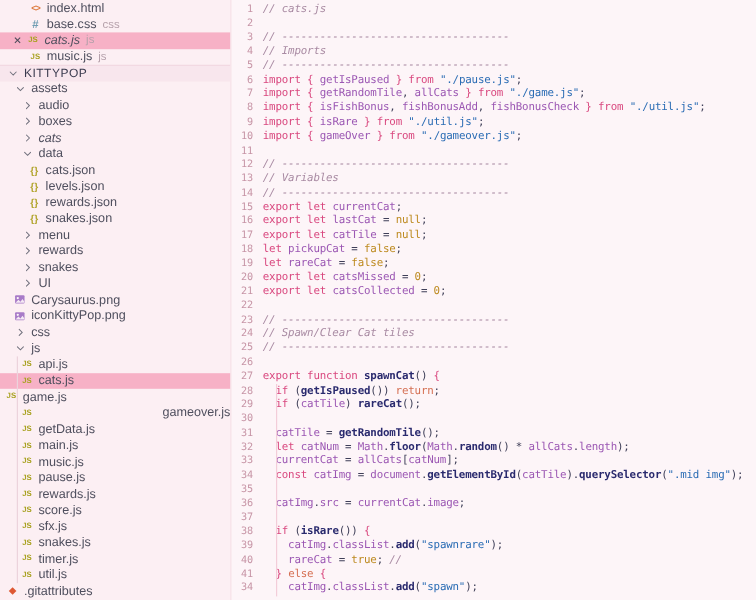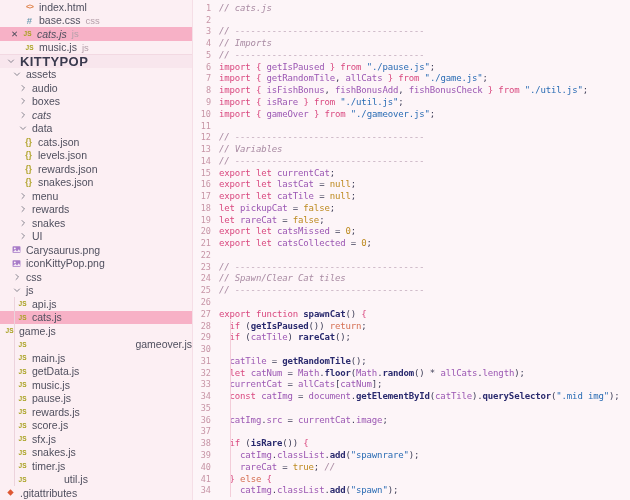--- a/index.html
+++ b/index.html
@@ -16,21 +16,21 @@
     overflow:hidden; position:relative;
   }
   .row {
     height:13.5px; display:flex; align-items:center;
     font-size:10.5px; color:#4f4f5e; white-space:nowrap;
     position:relative; cursor:pointer;
   }
   .row.selected { background:#f7b1c6; }
   .row.root-header { background:#f8e6ed; border-top:1px solid #f2d9e2; }
   .row .label { margin-left:4px; }
-  .row .label.bold { font-weight:bold; color:#3a3a4e; font-size:13px; letter-spacing:.4px;text-align:center; }
+  .row .label.bold { font-weight:normal; color:#3a3a4e; font-size:10px; letter-spacing:.4px;text-align:center; }
   .row .label.preview { font-style:italic; }
   .row .suffix { margin-left:5px; font-size:9.5px; color:#b5a0aa; }
   .icon-slot { width:11px; height:11px; display:inline-flex; align-items:center; justify-content:center; flex:0 0 11px; }
   .chev svg { display:block; }
   .i-js   { font-size:6.5px; font-weight:bold; color:#a9a222; font-family:"Liberation Sans",sans-serif; }
   .i-json { font-size:8.5px; font-weight:bold; color:#b2a52e; }
   .i-html { font-size:7.5px; font-weight:bold; color:#dd7a3d; letter-spacing:-1px; }
   .i-css  { font-size:9.5px; font-weight:bold; color:#6f9cb2; }
   .i-close{ font-size:8.5px; color:#4a4a58; }
   .tree-guide {
@@ -234,28 +234,28 @@
         <div class="row" style="padding-left: 4px;">
           <span class="icon-slot i-js">JS</span>
           <span class="label">game.js</span>
         </div>
         <div class="row" style="padding-left: 17px; justify-content: space-between;">
           <span class="icon-slot i-js">JS</span>
           <span class="label">gameover.js</span>
         </div>
         <div class="row" style="padding-left: 17px;">
           <span class="icon-slot i-js">JS</span>
+          <span class="label">getData.js</span>
+        </div>
+        <div class="row" style="padding-left: 17px;">
+          <span class="icon-slot i-js">JS</span>
           <span class="label">main.js</span>
         </div>
         <div class="row" style="padding-left: 17px;">
           <span class="icon-slot i-js">JS</span>
-          <span class="label">getData.js</span>
-        </div>
-        <div class="row" style="padding-left: 17px;">
-          <span class="icon-slot i-js">JS</span>
           <span class="label">music.js</span>
         </div>
         <div class="row" style="padding-left: 17px;">
           <span class="icon-slot i-js">JS</span>
           <span class="label">pause.js</span>
         </div>
         <div class="row" style="padding-left: 17px;">
           <span class="icon-slot i-js">JS</span>
           <span class="label">rewards.js</span>
         </div>
@@ -268,21 +268,21 @@
           <span class="label">sfx.js</span>
         </div>
         <div class="row" style="padding-left: 17px;">
           <span class="icon-slot i-js">JS</span>
           <span class="label">snakes.js</span>
         </div>
         <div class="row" style="padding-left: 17px;">
           <span class="icon-slot i-js">JS</span>
           <span class="label">timer.js</span>
         </div>
-        <div class="row" style="padding-left: 17px; gap: 32px;">
+        <div class="row" style="padding-left: 17px;">
           <span class="icon-slot i-js">JS</span>
           <span class="label">util.js</span>
         </div>
         <div class="row" style="padding-left: 5px;">
           <span class="icon-slot">
             <svg width="9" height="9" viewBox="0 0 16 16">
               <rect x="4" y="4" width="8" height="8" transform="rotate(45 8 8)" fill="#de5833"></rect>
             </svg>
           </span>
           <span class="label">.gitattributes</span>

